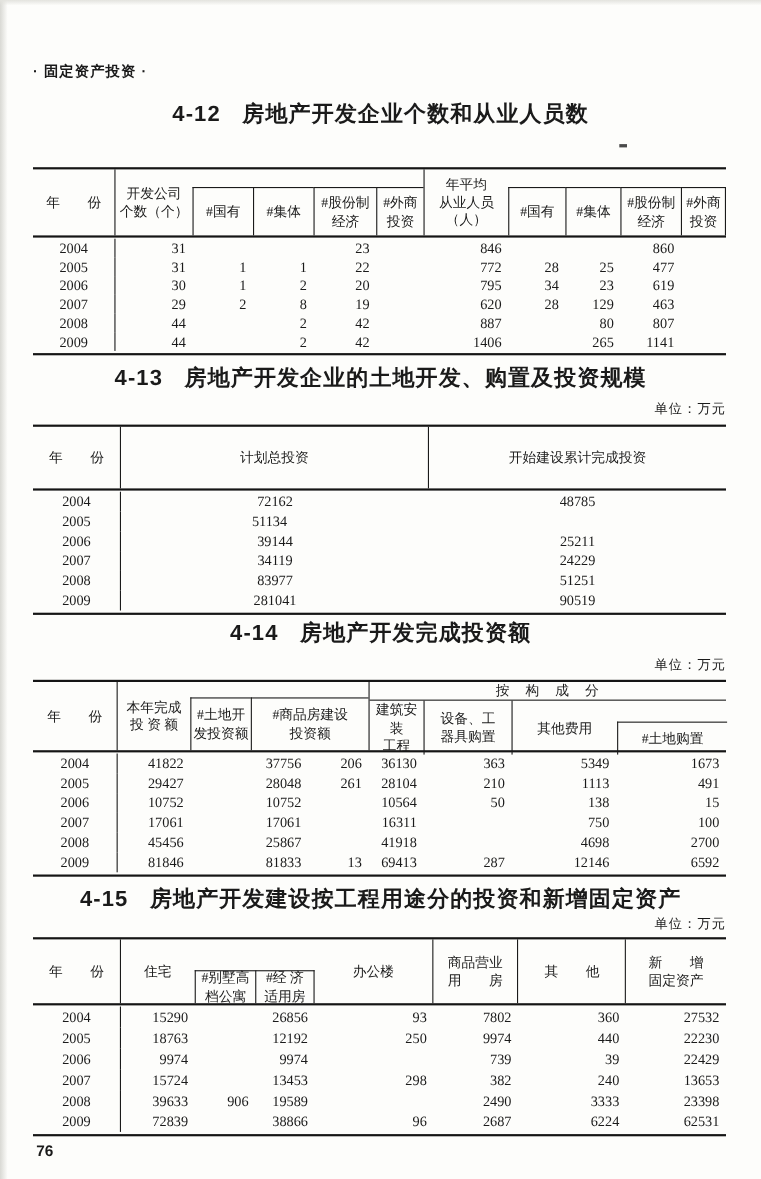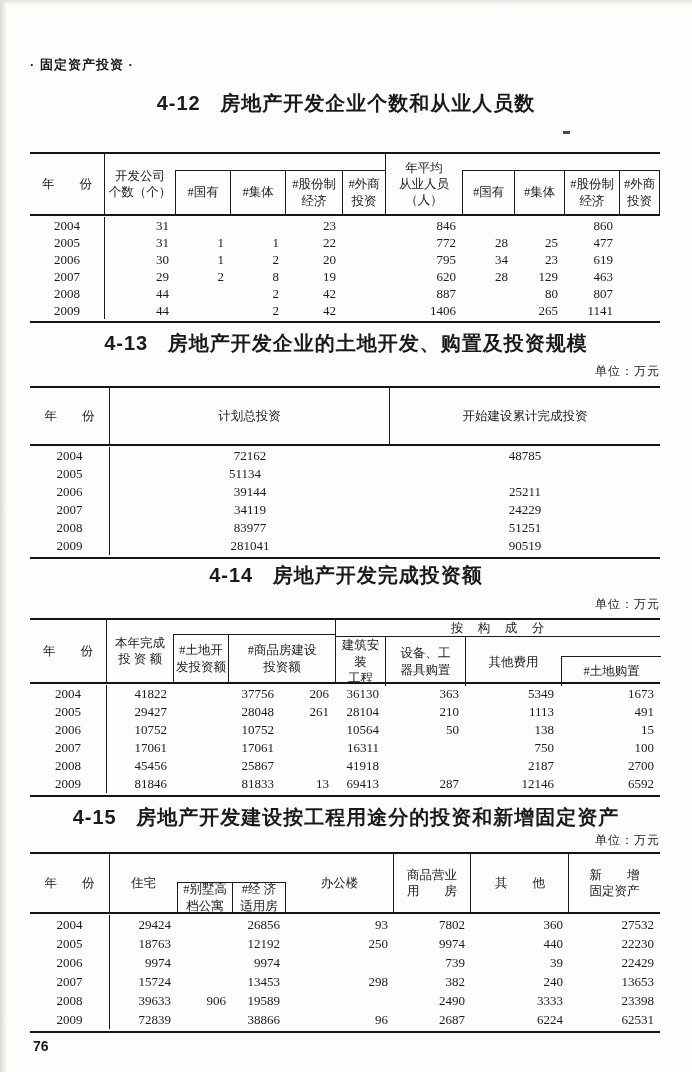--- a/index.html
+++ b/index.html
@@ -359,21 +359,21 @@
           <div class="cell c6">750</div>
           <div class="cell c7">100</div>
         </div>
         <div class="trow">
           <div class="cell c0">2008</div>
           <div class="cell c1">45456</div>
           <div class="cell c2">25867</div>
           <div class="cell c3"></div>
           <div class="cell c4">41918</div>
           <div class="cell c5"></div>
-          <div class="cell c6">2187</div>
+          <div class="cell c6">4698</div>
           <div class="cell c7">2700</div>
         </div>
         <div class="trow">
           <div class="cell c0">2009</div>
           <div class="cell c1">81846</div>
           <div class="cell c2">81833</div>
           <div class="cell c3">13</div>
           <div class="cell c4">69413</div>
           <div class="cell c5">287</div>
           <div class="cell c6">12146</div>
@@ -404,21 +404,21 @@
 用　　房</div>
           <div class="hc" style="width:98px">其　　他</div>
         </div>
       </div>
       <div class="hc" style="width:91px">新　　增
 固定资产</div>
     </div>
     <div class="tbody t415r">
         <div class="trow">
           <div class="cell c0">2004</div>
-          <div class="cell c1">29424</div>
+          <div class="cell c1">15290</div>
           <div class="cell c2"></div>
           <div class="cell c3">26856</div>
           <div class="cell c4">93</div>
           <div class="cell c5">7802</div>
           <div class="cell c6">360</div>
           <div class="cell c7">27532</div>
         </div>
         <div class="trow">
           <div class="cell c0">2005</div>
           <div class="cell c1">18763</div>

